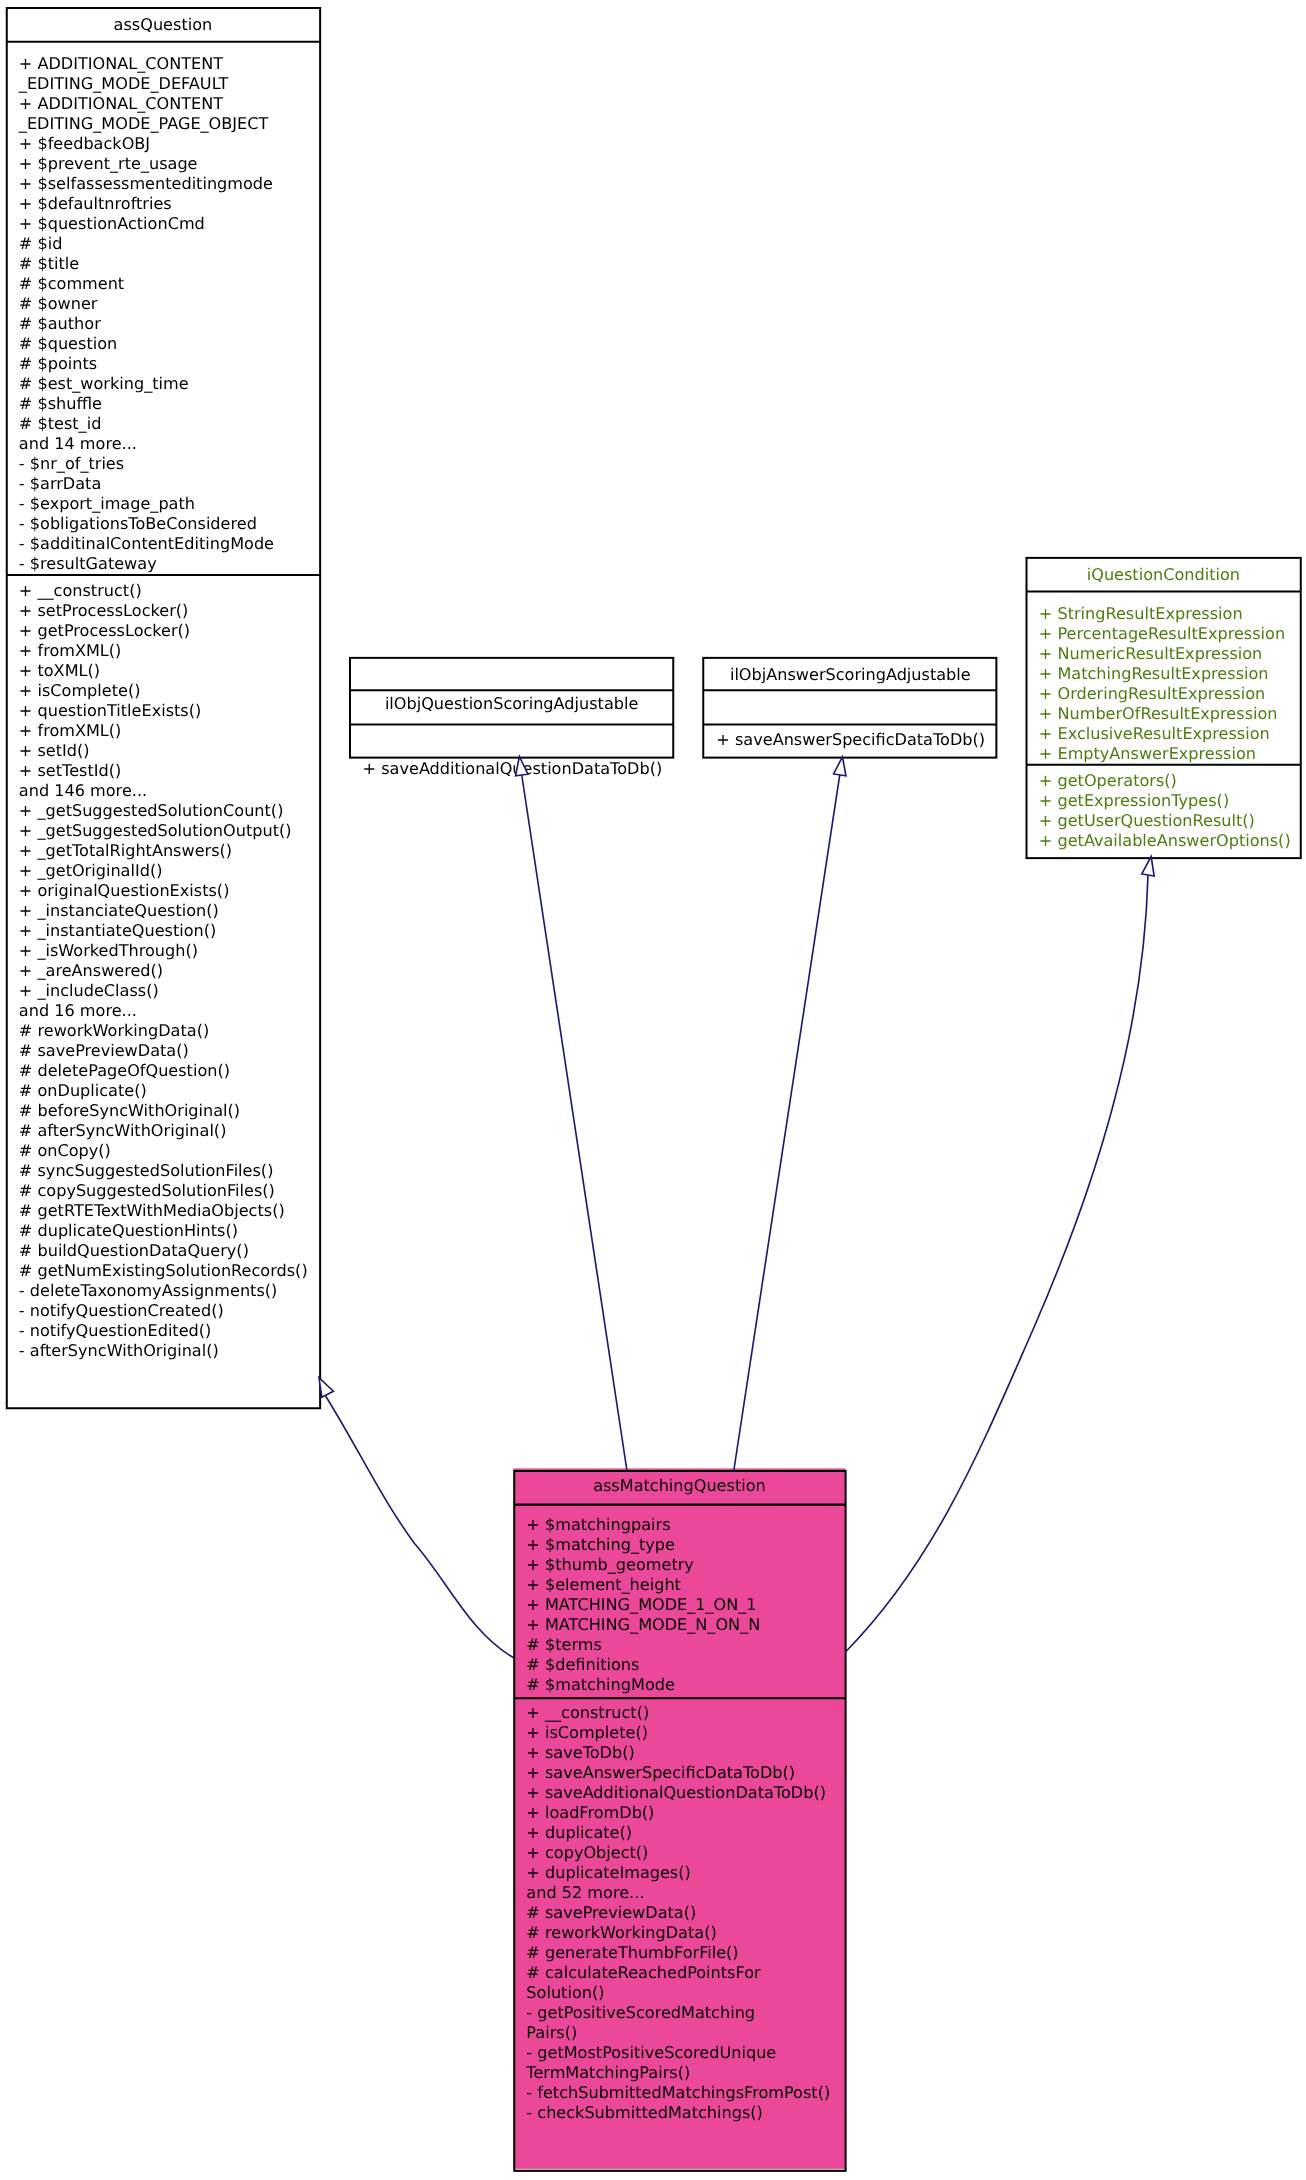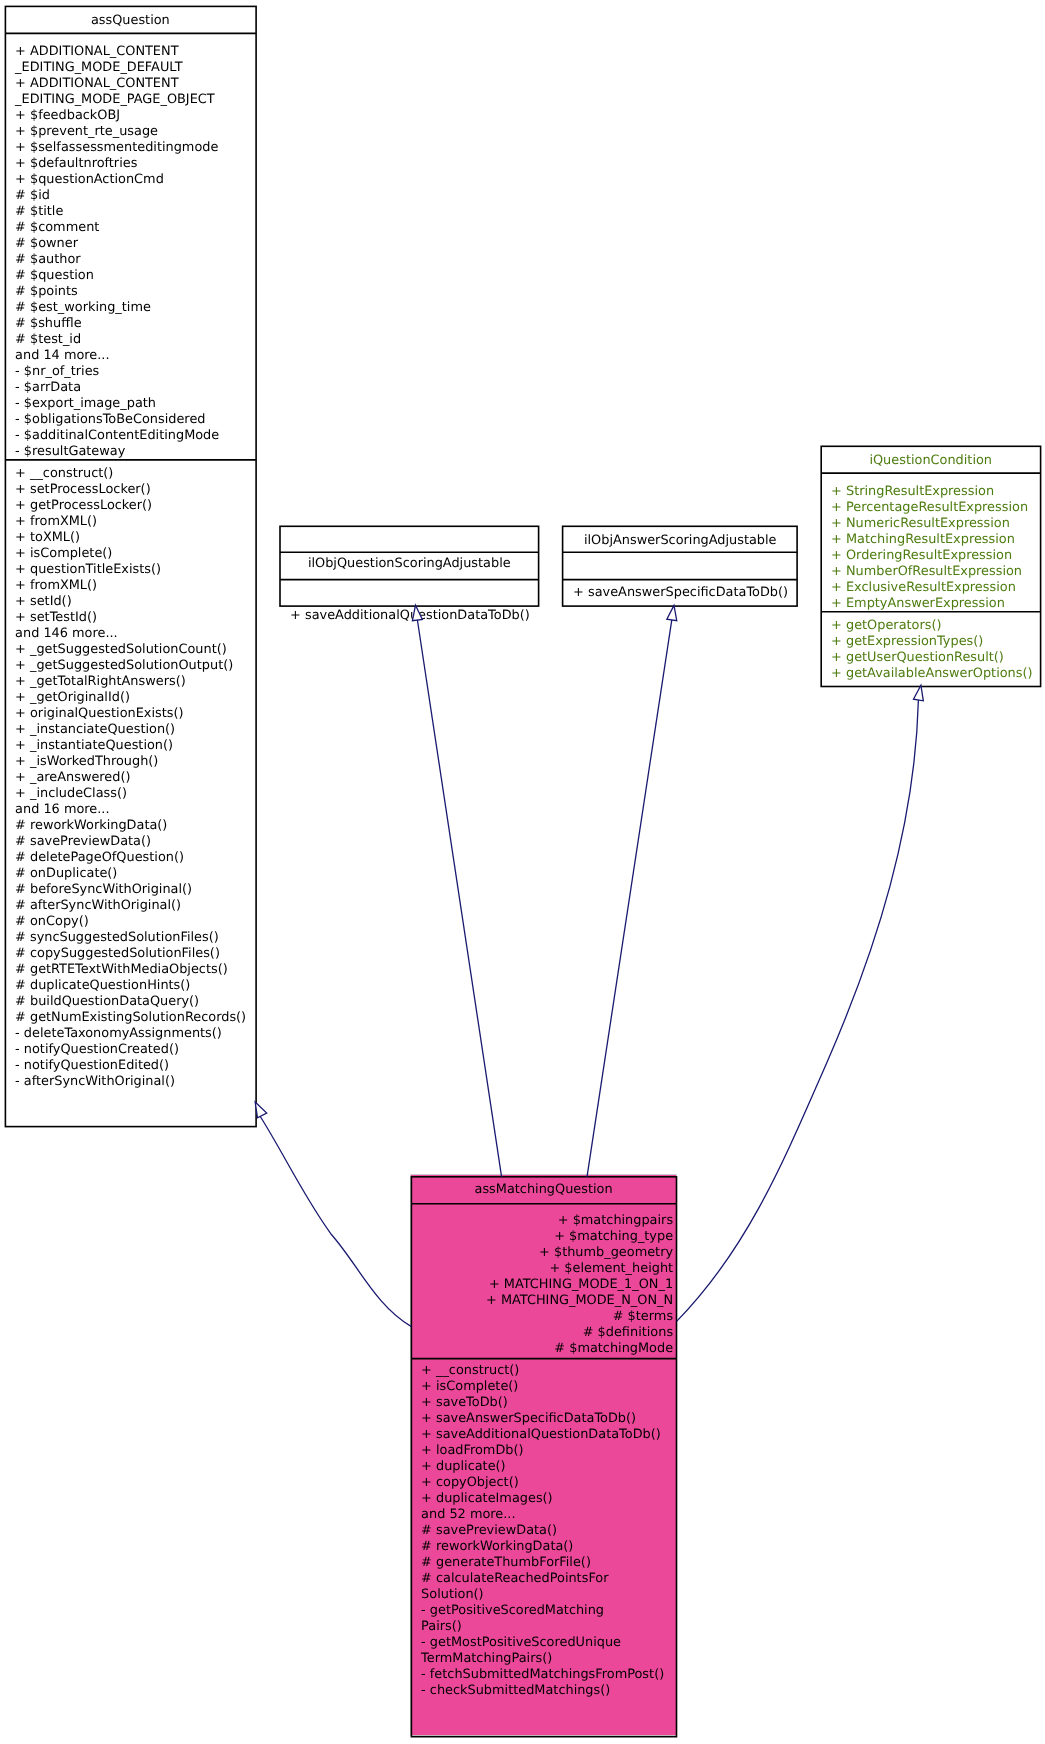--- a/index.html
+++ b/index.html
@@ -127,21 +127,21 @@
     <div class="sect meths" style="height: 74.7px;">
         <div class="row">+ getOperators()</div>
         <div class="row">+ getExpressionTypes()</div>
         <div class="row">+ getUserQuestionResult()</div>
         <div class="row">+ getAvailableAnswerOptions()</div>
       </div>
   </div>
 
   <div class="uml hl" style="left: 411.4px; top: 1175px; width: 265.1px; height: 559.9px; background: #ec4899; box-shadow: rgb(192, 192, 192) 0px 0px 0px 0.8px; color: rgb(0, 0, 0);">
     <div class="title" style="height: 26.9px;">assMatchingQuestion</div>
-    <div class="sect attrs" style="height: 154.9px; text-align: right;">
+    <div class="sect attrs" style="height: 154.9px;">
         <div class="row">+ $matchingpairs</div>
         <div class="row">+ $matching_type</div>
         <div class="row">+ $thumb_geometry</div>
         <div class="row">+ $element_height</div>
         <div class="row">+ MATCHING_MODE_1_ON_1</div>
         <div class="row">+ MATCHING_MODE_N_ON_N</div>
         <div class="row"># $terms</div>
         <div class="row"># $definitions</div>
         <div class="row"># $matchingMode</div>
       </div>

